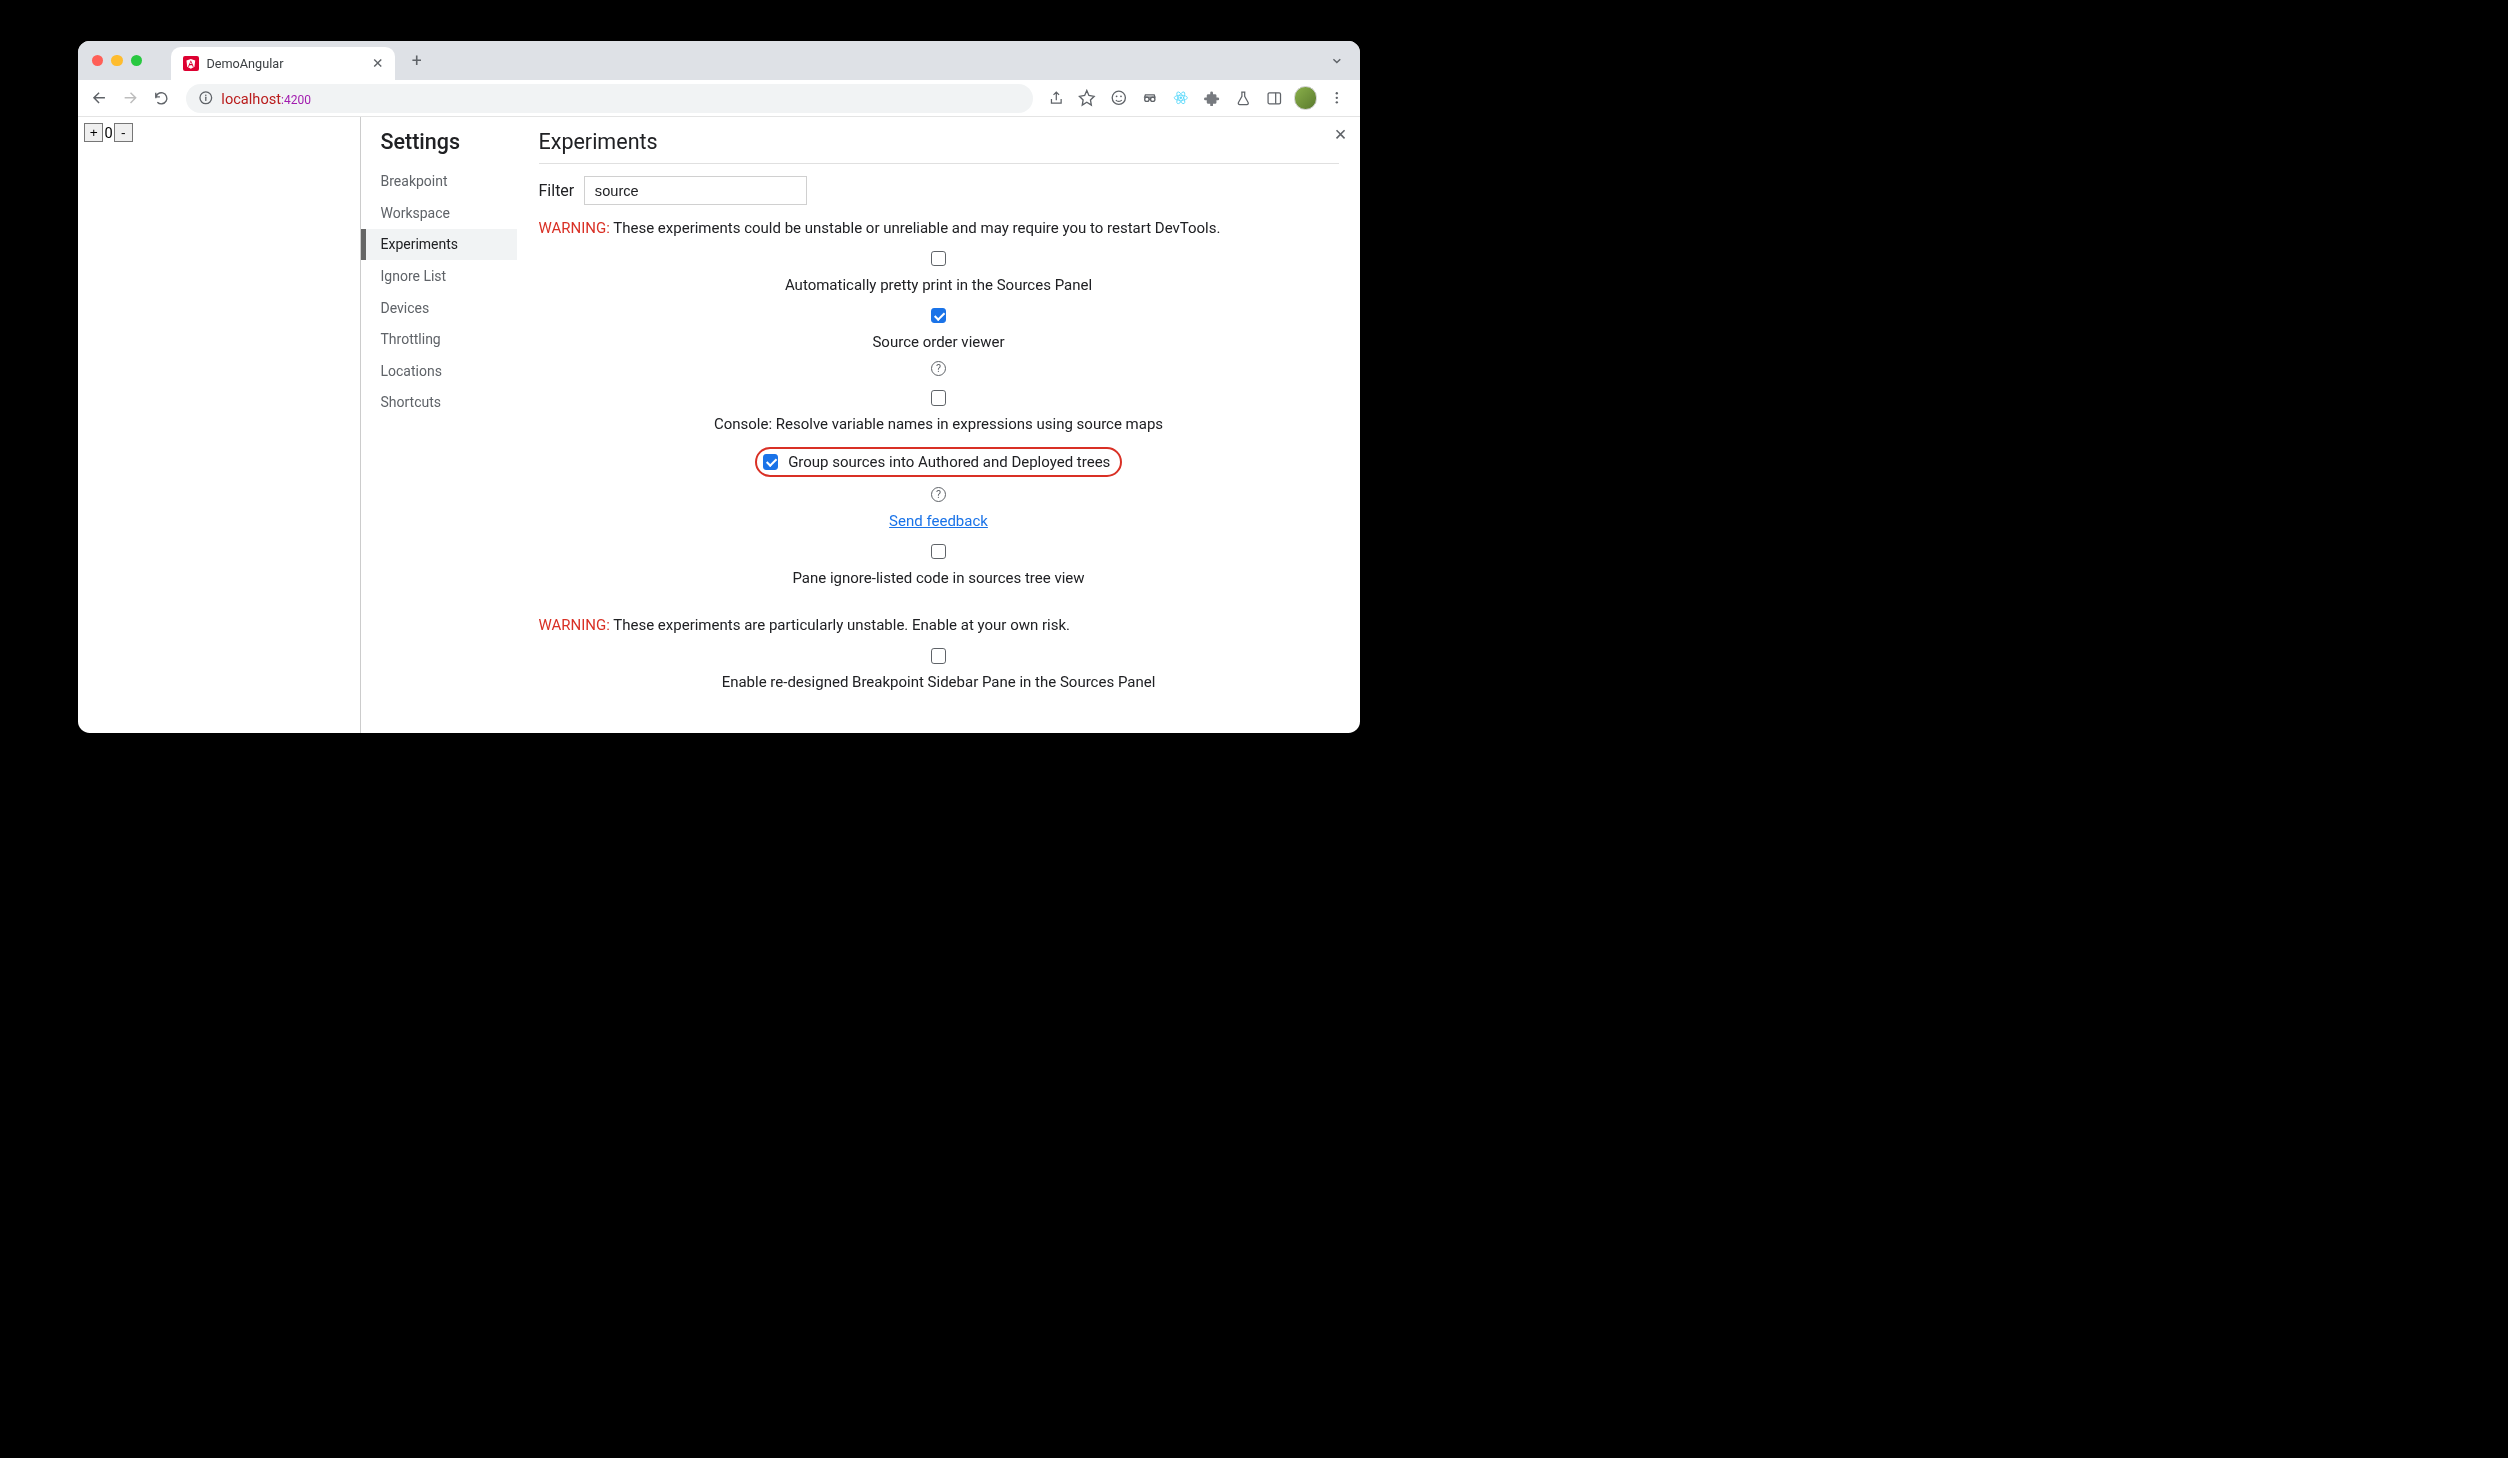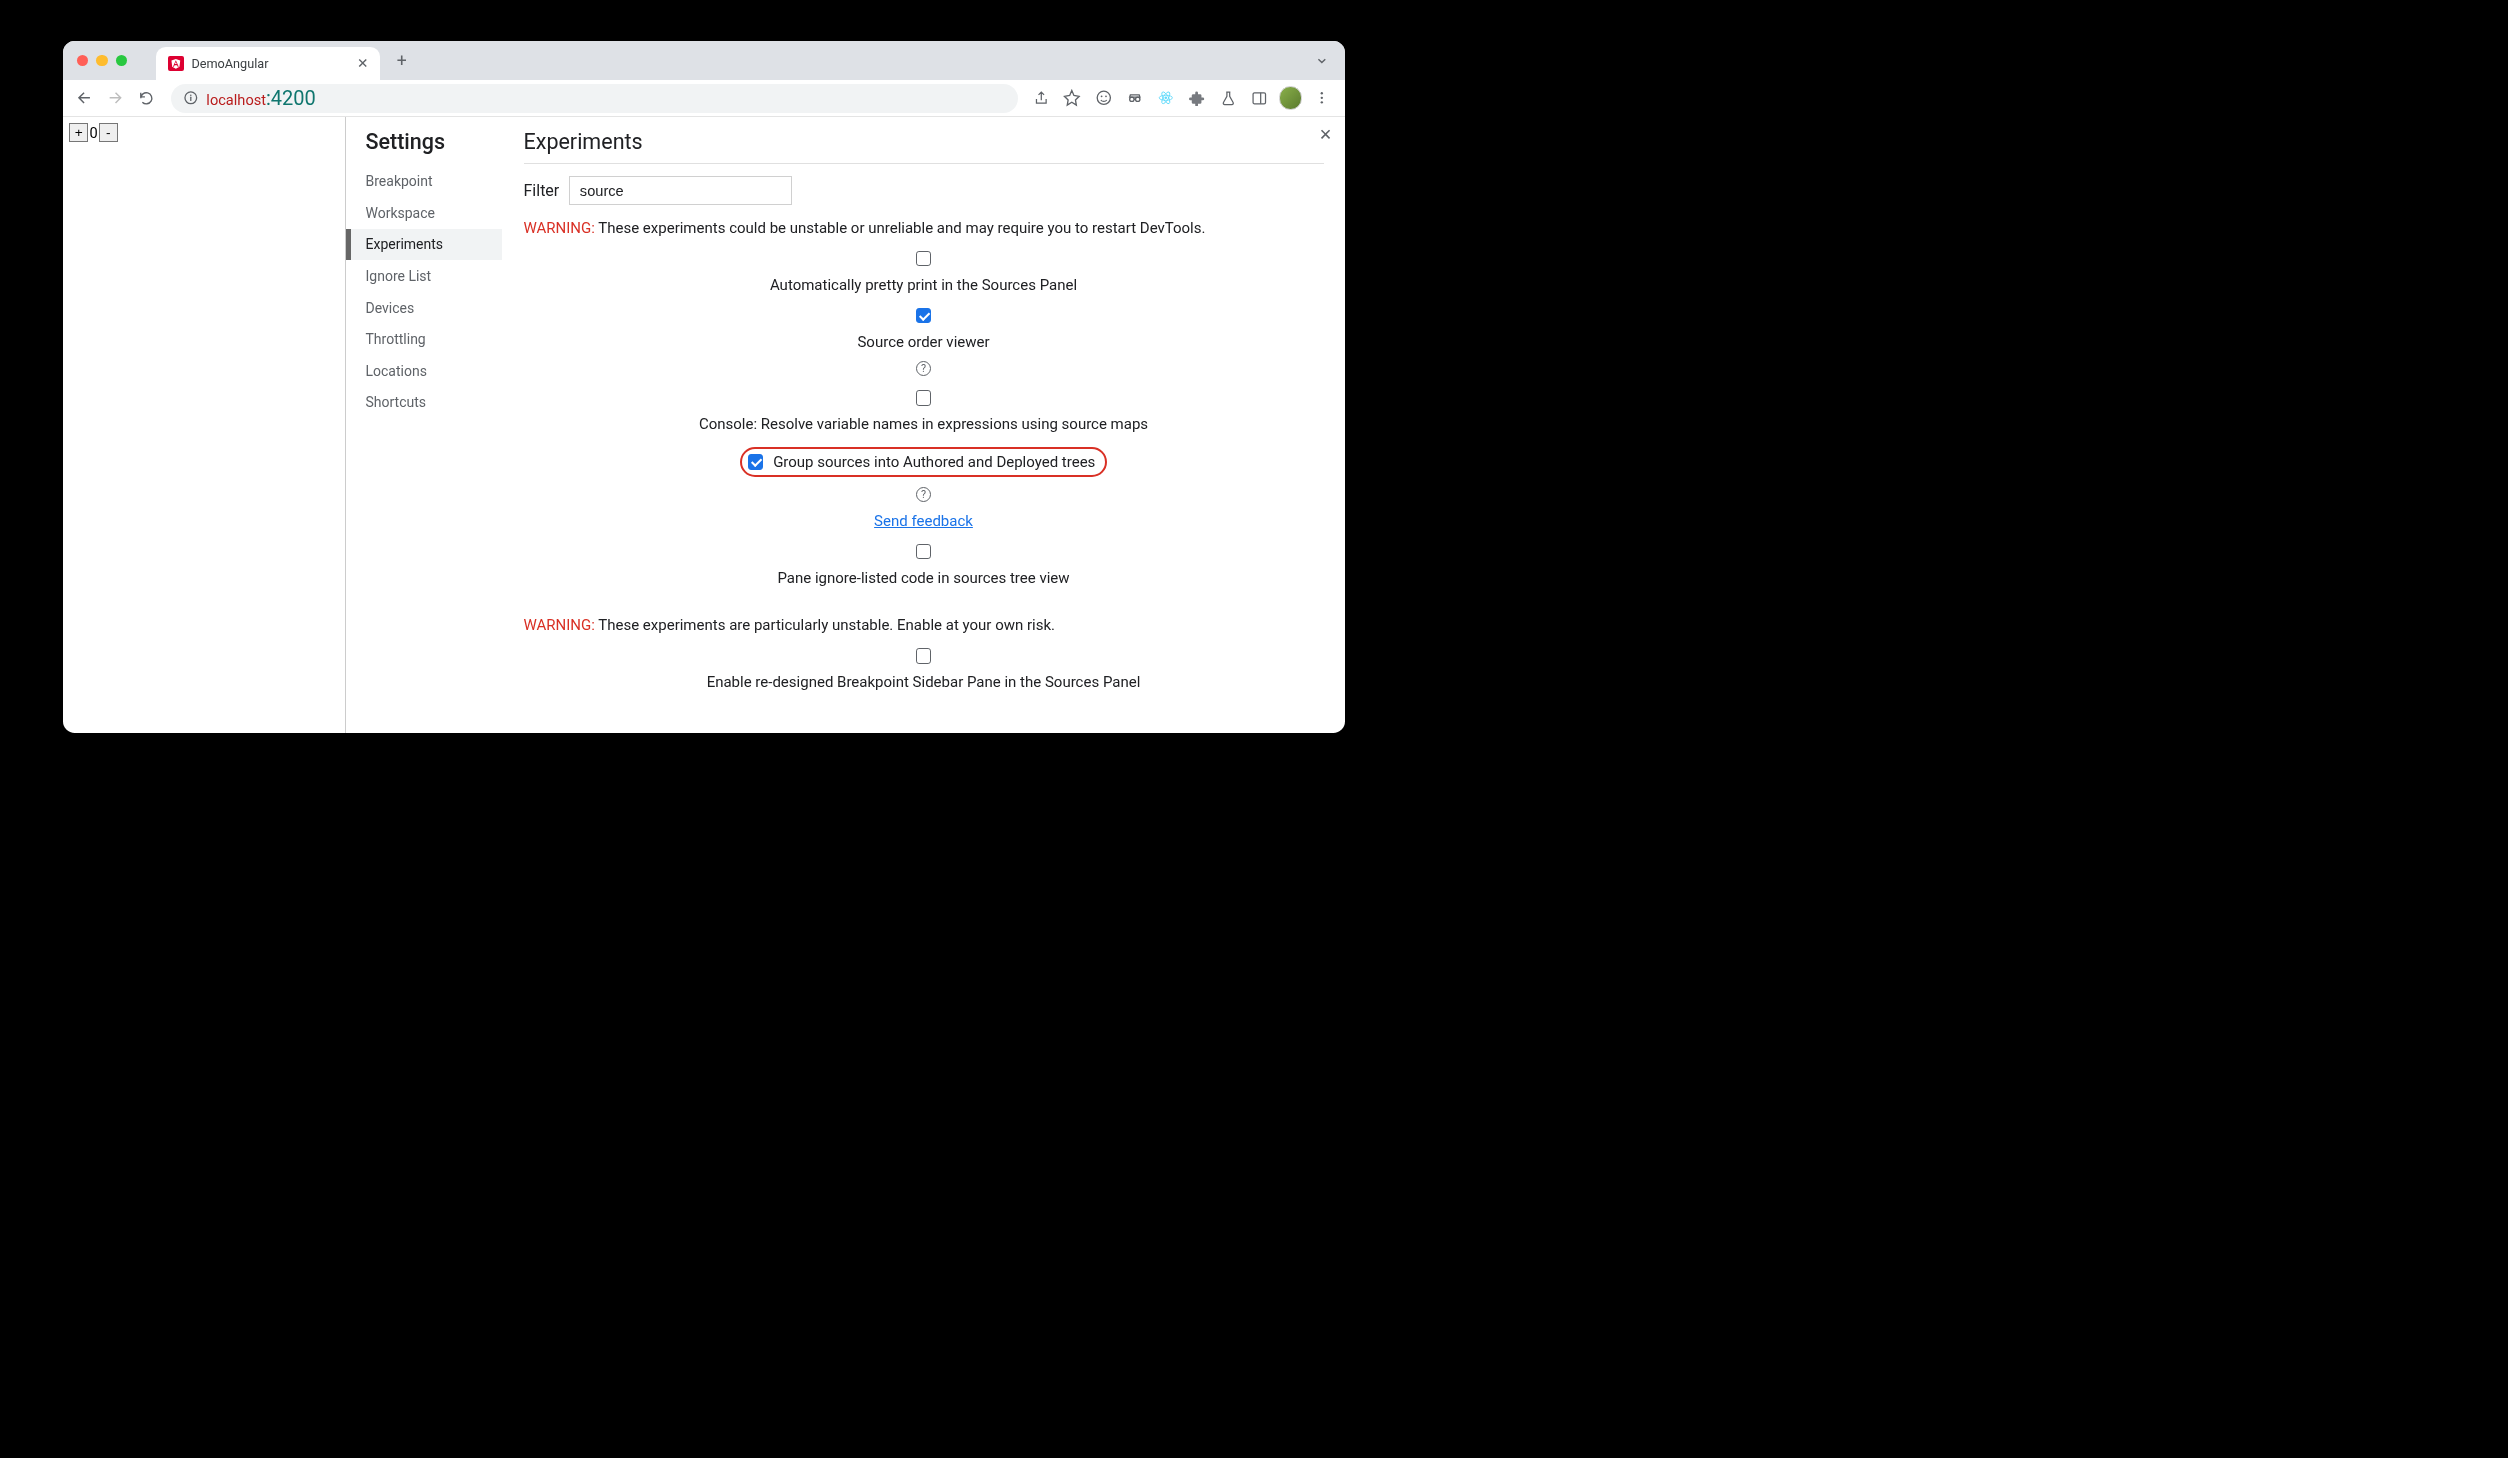--- a/index.html
+++ b/index.html
@@ -5,21 +5,21 @@
   * { box-sizing: border-box; margin: 0; padding: 0; }
   body {
     background: #000;
     font-family: -apple-system, BlinkMacSystemFont, "Segoe UI", Roboto, Helvetica, Arial, sans-serif;
     width: 1411px;
     height: 821px;
     position: relative;
   }
   .browser-window {
     position: absolute;
-    left: 63px;
+    left: 78px;
     top: 41px;
     width: 1282px;
     height: 692px;
     background: #fff;
     border-radius: 11.7px;
     box-shadow: 0 19.5px 49px rgba(0,0,0,0.5);
     overflow: hidden;
     display: flex;
     flex-direction: column;
   }
@@ -78,21 +78,21 @@
     background: #f1f3f4;
     border-radius: 14.6px;
     display:flex;
     align-items:center;
     padding: 0 11.7px;
     margin: 0 7.8px;
     gap: 7.8px;
   }
   .omnibox .site-info { color:#5f6368; display:flex; align-items:center; }
   .url-host { color:#b91c1c; font-size:14.6px; }
-  .url-port { color:#0f766e; font-size:20px; }
+  .url-port { color:#a21caf; font-size:12px; }
   .toolbar-actions { display:flex; align-items:center; gap:7.8px; padding-right:3.9px; }
   .icon-btn { width:23.4px; height:23.4px; display:flex; align-items:center; justify-content:center; color:#5f6368; cursor:pointer; }
   .avatar { width:23.4px; height:23.4px; border-radius:50%; background: linear-gradient(135deg,#8ab04a 0%, #5a7a2e 100%); border:1px solid #ccc; }
 
   .content-area {
     flex: 1;
     display: flex;
     overflow: hidden;
     position: relative;
   }

